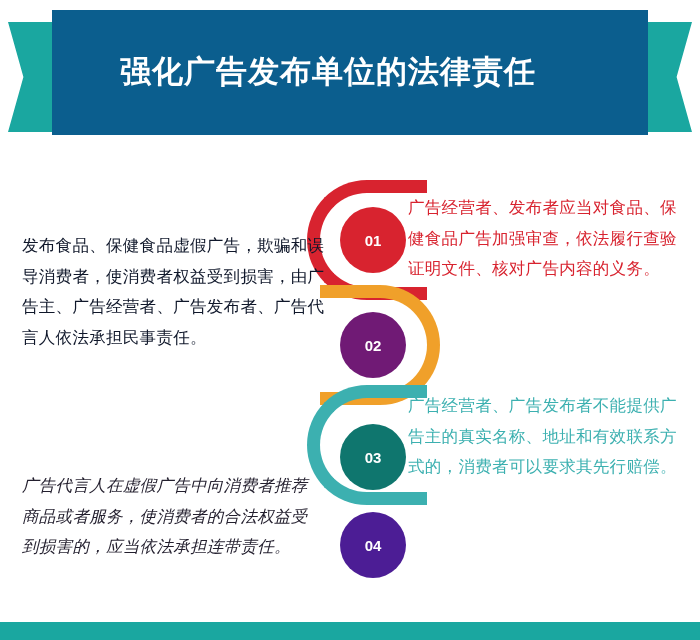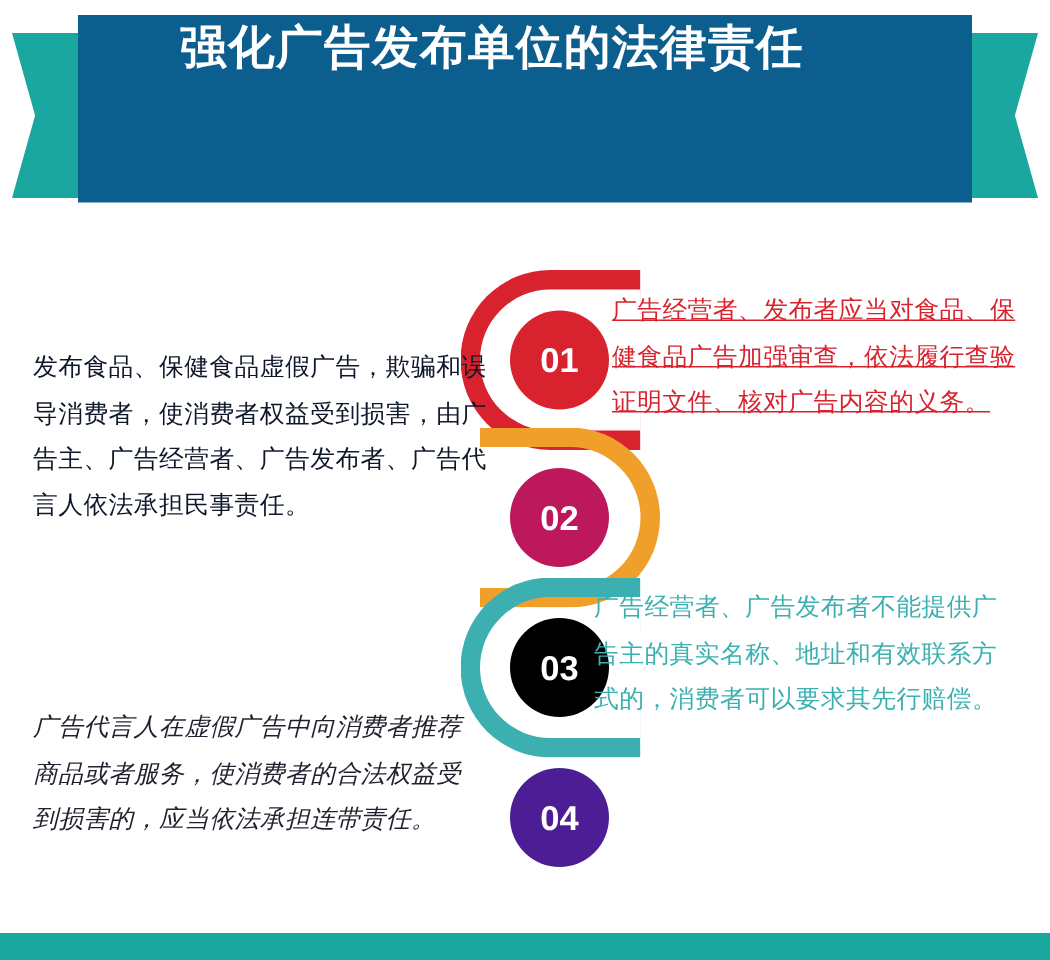--- a/index.html
+++ b/index.html
@@ -39,21 +39,21 @@
     clip-path: polygon(0 0, 100% 0, 78% 50%, 100% 100%, 0 100%);
   }
   .header-box {
     position: absolute;
     left: 52px;
     top: 10px;
     width: 596px;
     height: 125px;
     background: #0b5e8e;
     display: flex;
-    align-items: flex-start;
+    align-items: center;
   }
   .header-title {
     color: #ffffff;
     font-size: 31px;
     font-weight: bold;
     line-height: 1.45;
     padding: 0 40px 0 68px;
     letter-spacing: 1px;
   }
 
@@ -98,54 +98,53 @@
     border-right: none;
   }
 
   
   .num-circle {
     position: absolute;
     width: 66px;
     height: 66px;
     border-radius: 50%;
     color: #ffffff;
-    font-size: 23px;
+    font-size: 15px;
     font-weight: bold;
     display: flex;
     align-items: center;
     justify-content: center;
     font-family: "Liberation Sans", sans-serif;
   }
   .c01 { left: 340px; top: 207px; background: #d8232f; }
-  .c02 { left: 340px; top: 312px; background: #be185d; }
-  .c03 { left: 340px; top: 412px; background: #000000; }
+  .c02 { left: 340px; top: 312px; background: #701a75; }
+  .c03 { left: 340px; top: 424px; background: #0f766e; }
   .c04 { left: 340px; top: 512px; background: #4c1d95; }
 
   
   .txt {
     position: absolute;
     font-size: 16.5px;
     line-height: 1.85;
     letter-spacing: 0.3px;
   }
   .txt-01 {
     left: 408px;
     top: 192px;
     width: 270px;
     color: #d8232f;
-    text-decoration: underline;
   }
   .txt-02 {
     left: 22px;
     top: 230px;
     width: 310px;
     color: #0f172a;
   }
   .txt-03 {
-    left: 396px;
+    left: 408px;
     top: 390px;
     width: 272px;
     color: #3cb0b0;
   }
   .txt-04 {
     left: 22px;
     top: 470px;
     width: 300px;
     color: #231f2e;
     font-style: italic;

